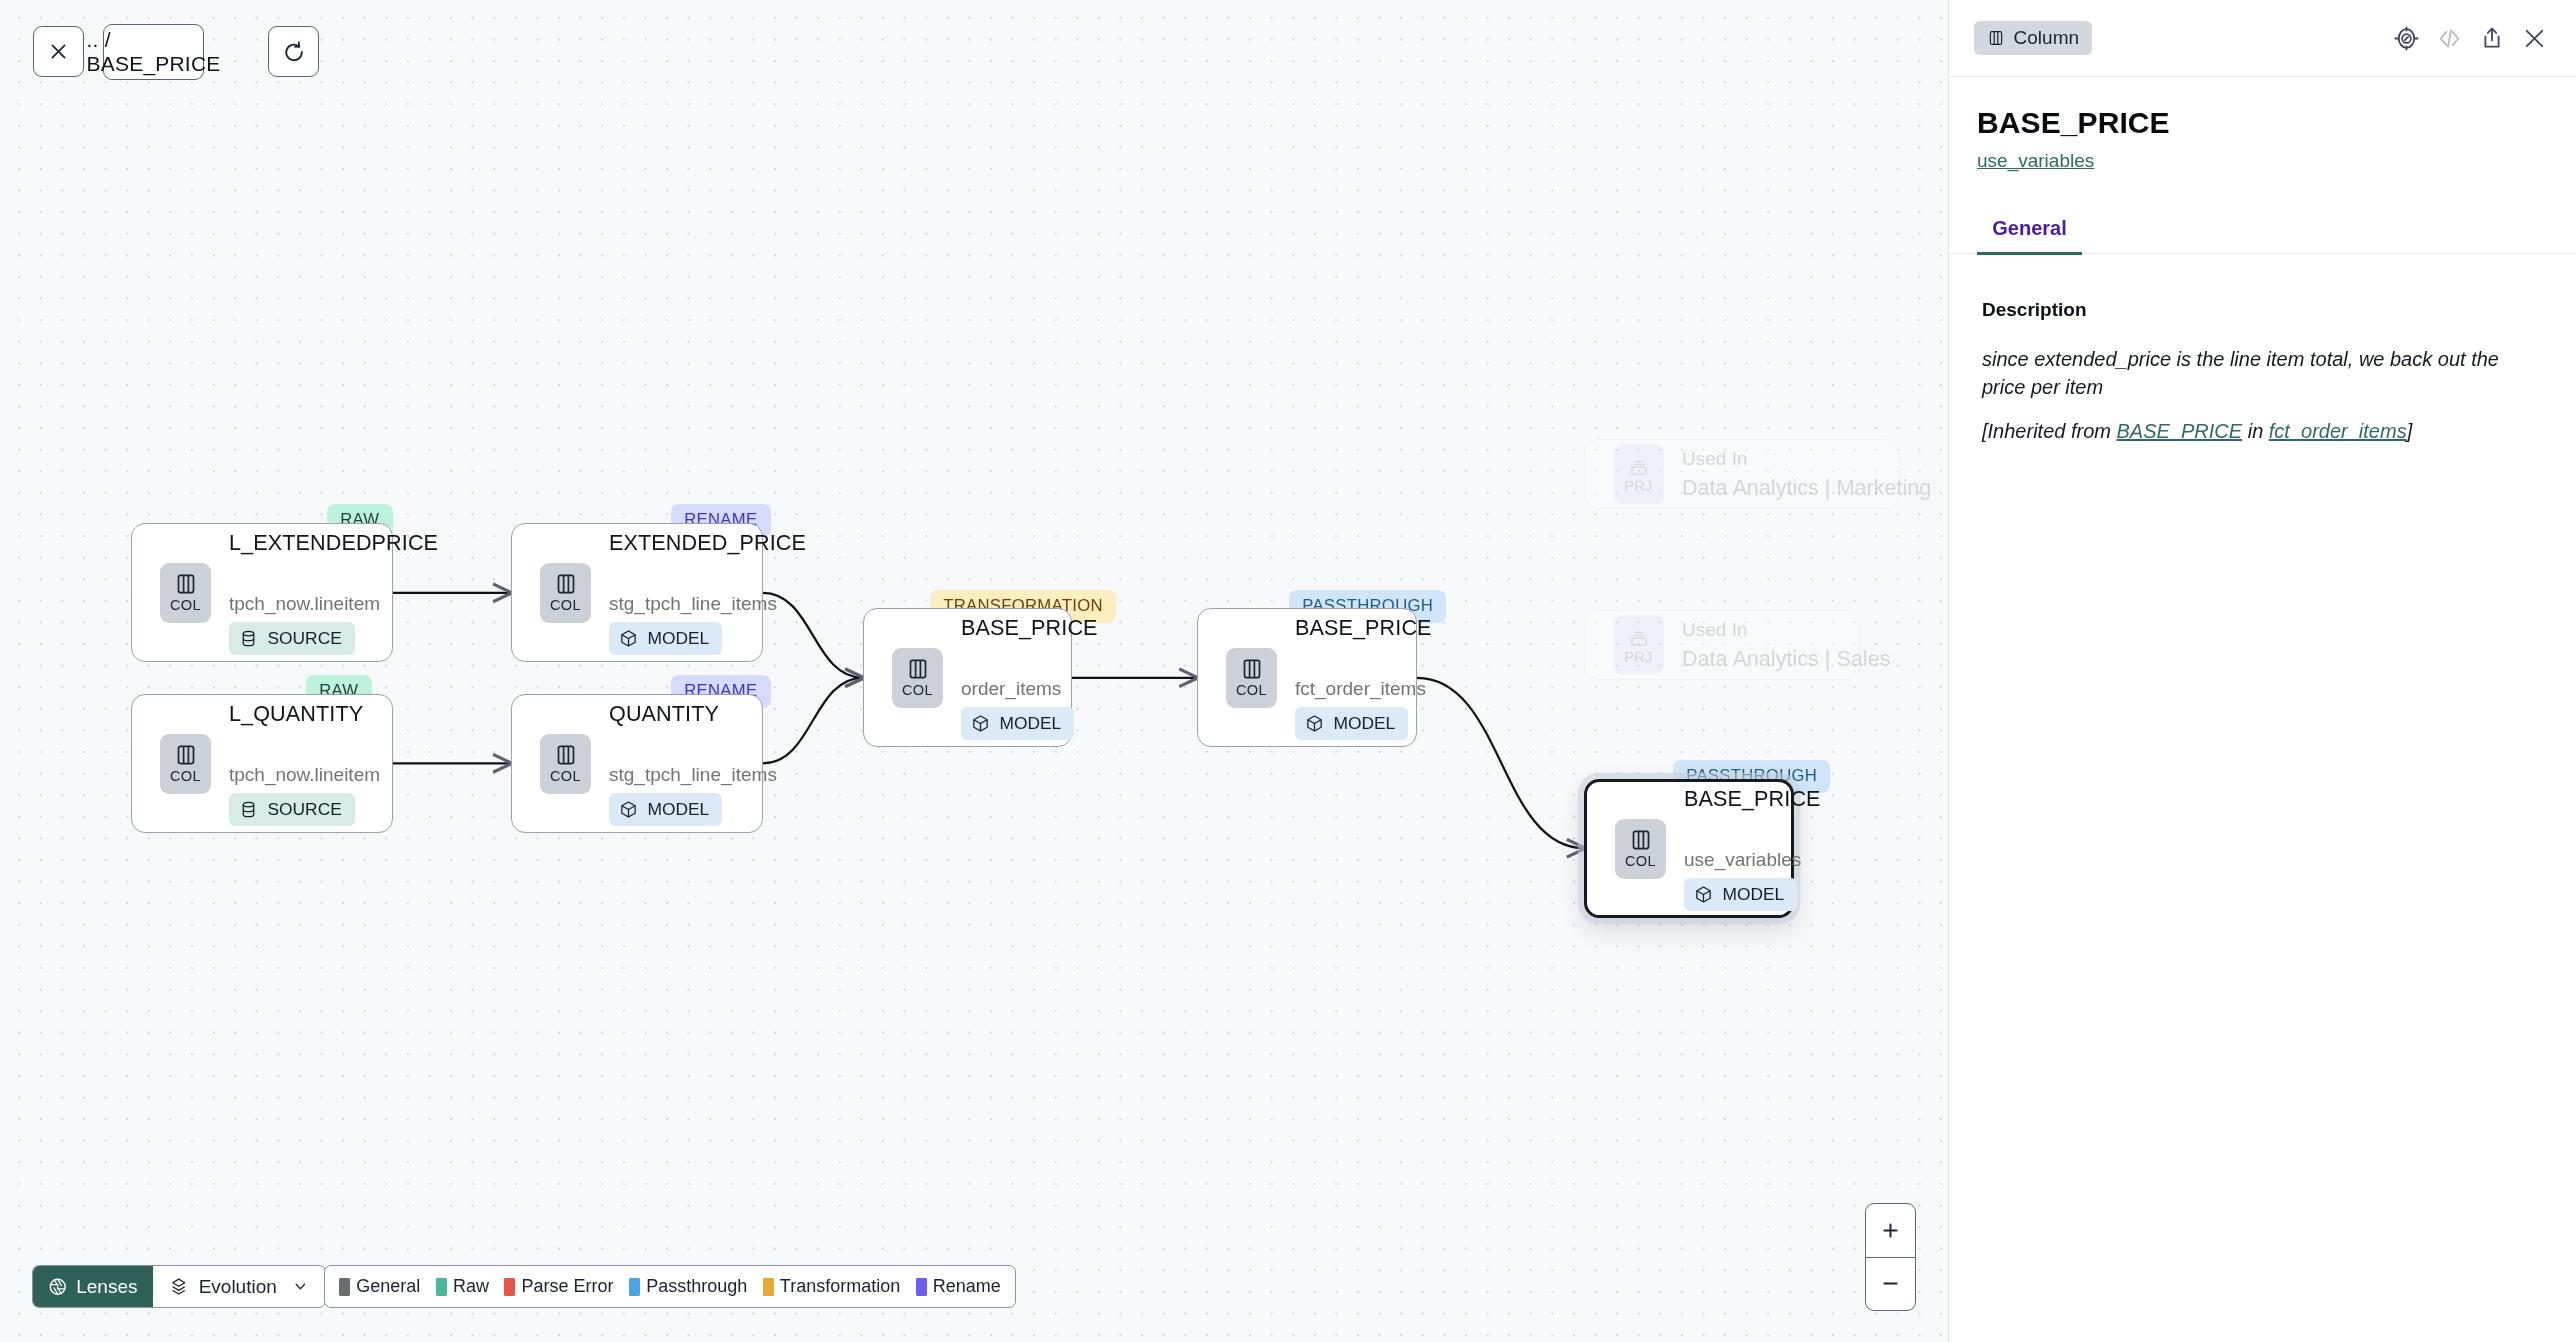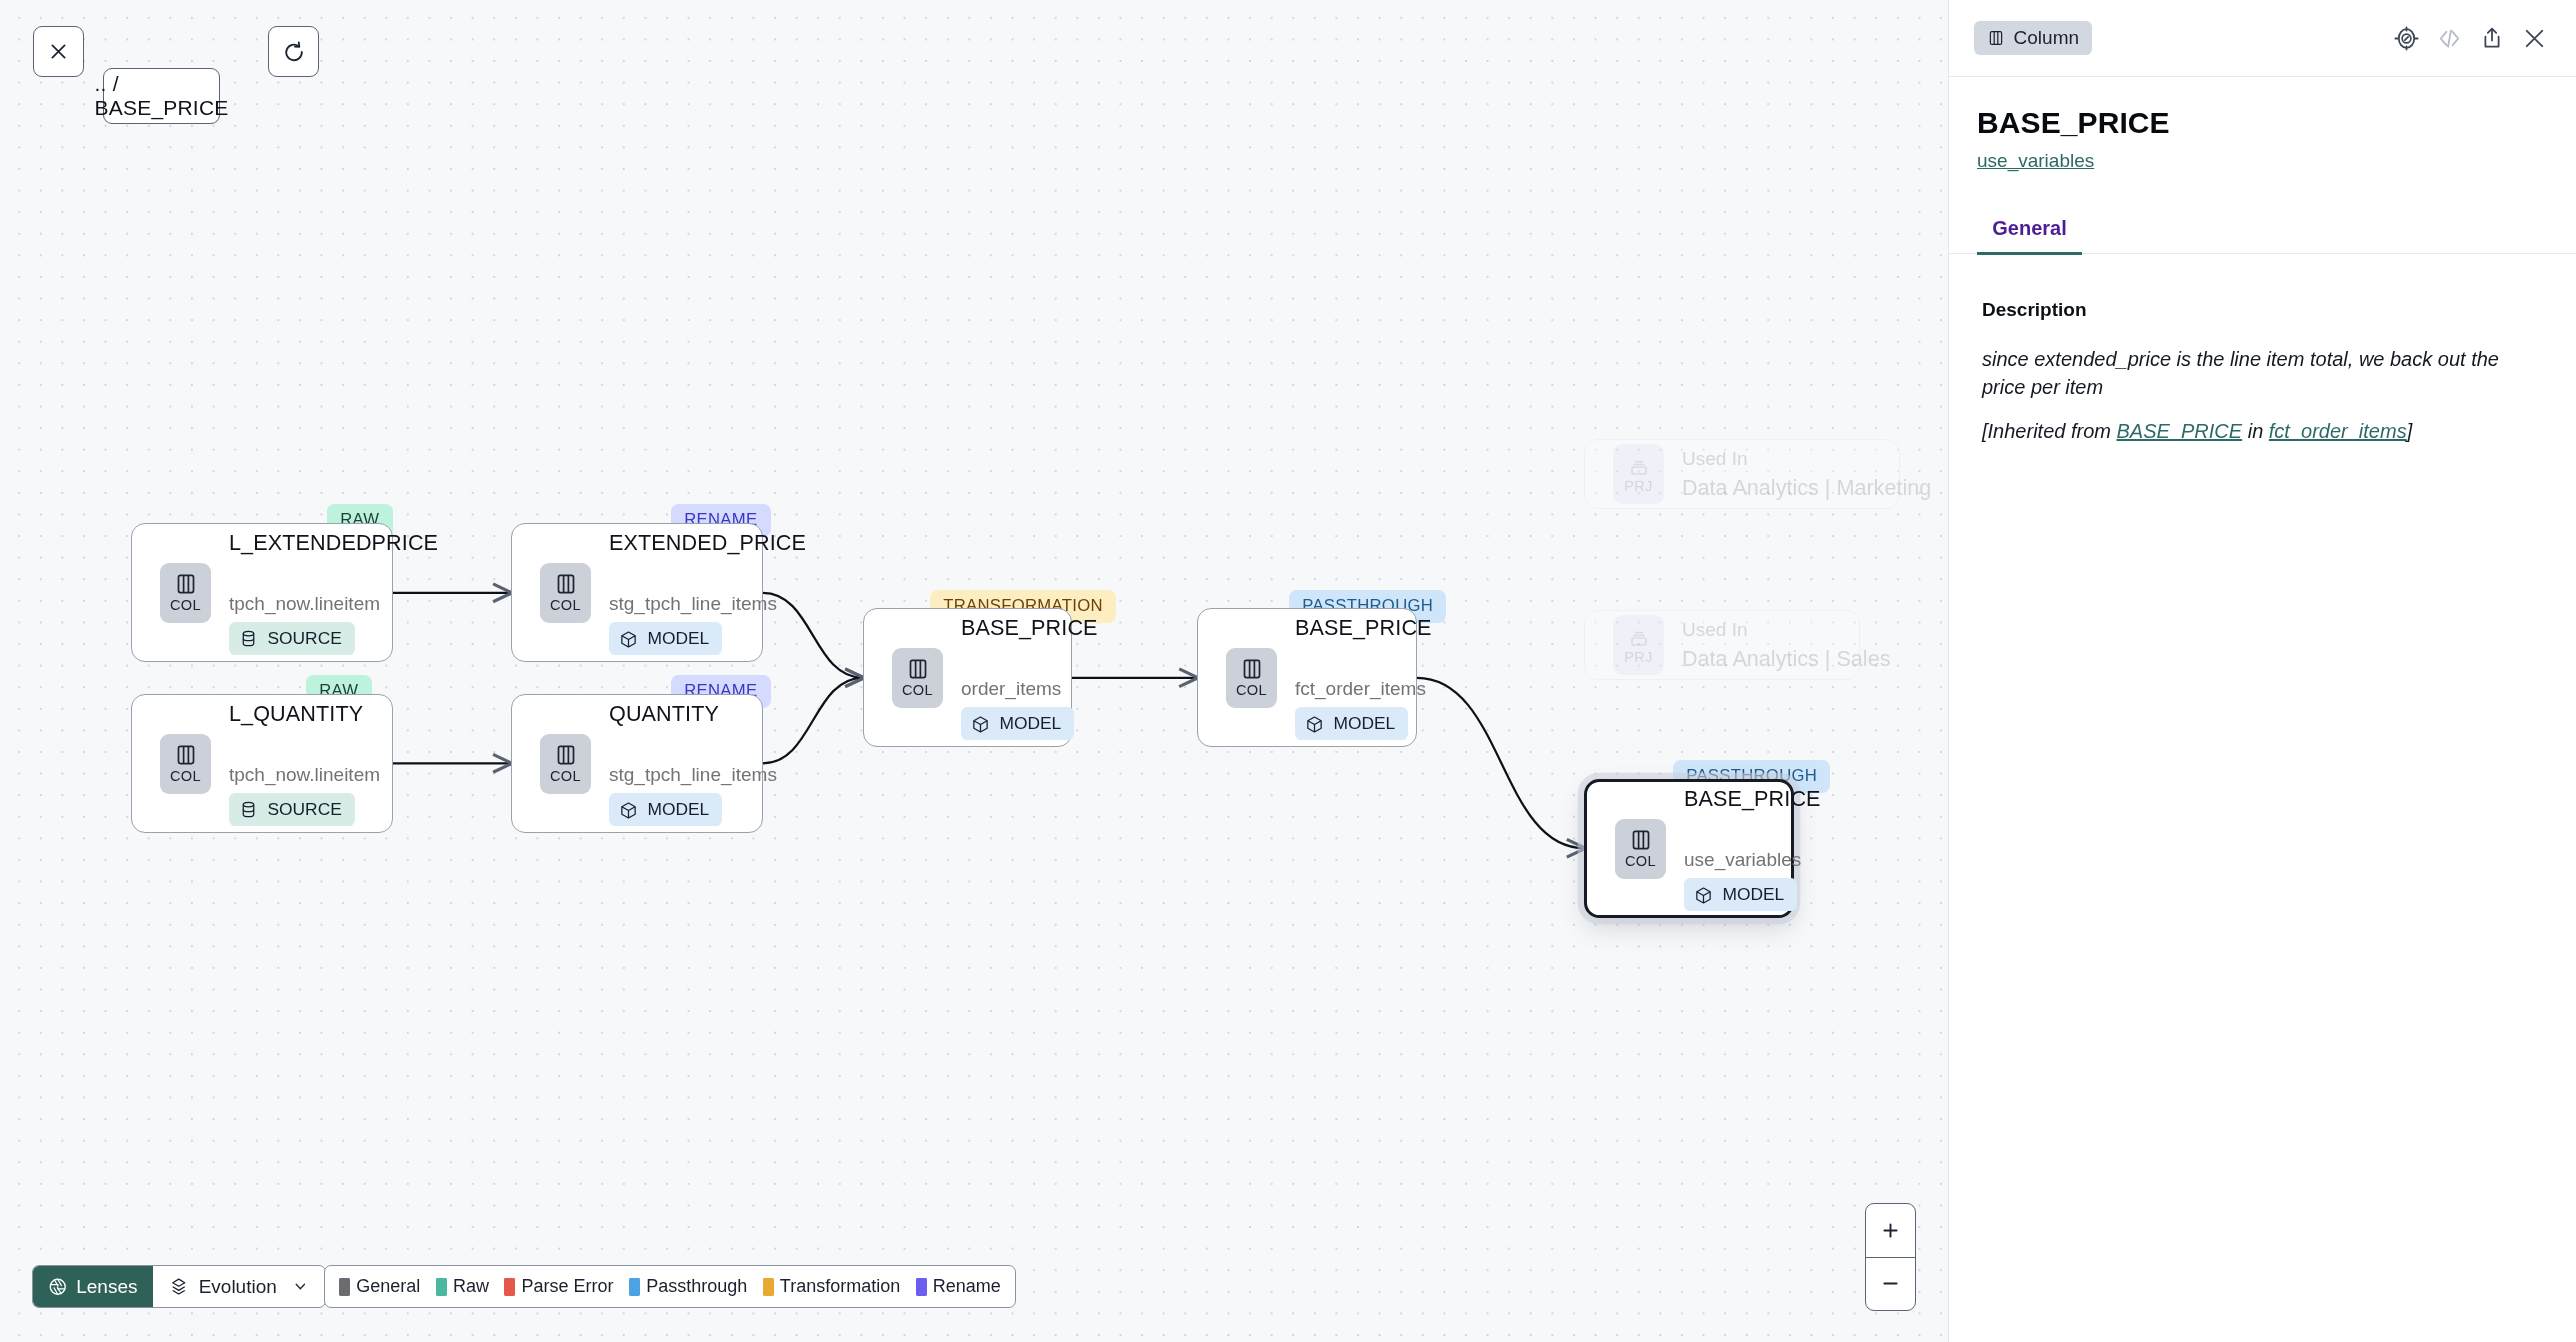--- a/index.html
+++ b/index.html
@@ -26,22 +26,22 @@
   
   .tb-btn {
     position: absolute;
     background: #fff;
     border: 1.1px solid #5b6474;
     border-radius: 9px;
     display: flex; align-items: center; justify-content: center;
     cursor: pointer;
   }
   #btn-close-graph { left: 33px; top: 26px; width: 51px; height: 51px; }
-  #btn-breadcrumb  { left: 103px; top: 24px; width: 117px; height: 56px;
-                     font-size: 21px; color: #10131a; letter-spacing: 0.2px; margin-top: 44px; }
+  #btn-breadcrumb  { left: 103px; top: 24px; width: 101px; height: 56px;
+                     font-size: 21px; color: #10131a; letter-spacing: 0.2px; }
   #btn-refresh     { left: 268px; top: 26px; width: 51px; height: 51px; }
 
   
   .node {
     position: absolute;
     background: #ffffff;
     border: 1.1px solid #99a0ae;
     border-radius: 14px;
     display: flex; align-items: center;
     padding-left: 28px;
@@ -67,21 +67,21 @@
   .node-sub   { font-size: 19px; color: #737373; white-space: nowrap; margin-top: 32px; }
   .mat-badge {
     display: inline-flex; align-items: center; gap: 9px;
     border-radius: 6.3px;
     padding: 5.6px 13.2px 5.6px 10.4px;
     font-size: 17.4px;
     width: fit-content;
     margin-top: 2.1px;
   }
   .mat-badge.source { background: #d7ece6; color: #16202c; }
-  .mat-badge.model  { background: #daeaf9; color: #16202c; align-items: flex-end; }
+  .mat-badge.model  { background: #daeaf9; color: #16202c; }
 
   
   .lens-tag {
     position: absolute;
     border-radius: 7.7px;
     font-size: 16.7px;
     padding: 6.3px 13.2px;
     letter-spacing: 0.3px;
     white-space: nowrap;
   }

